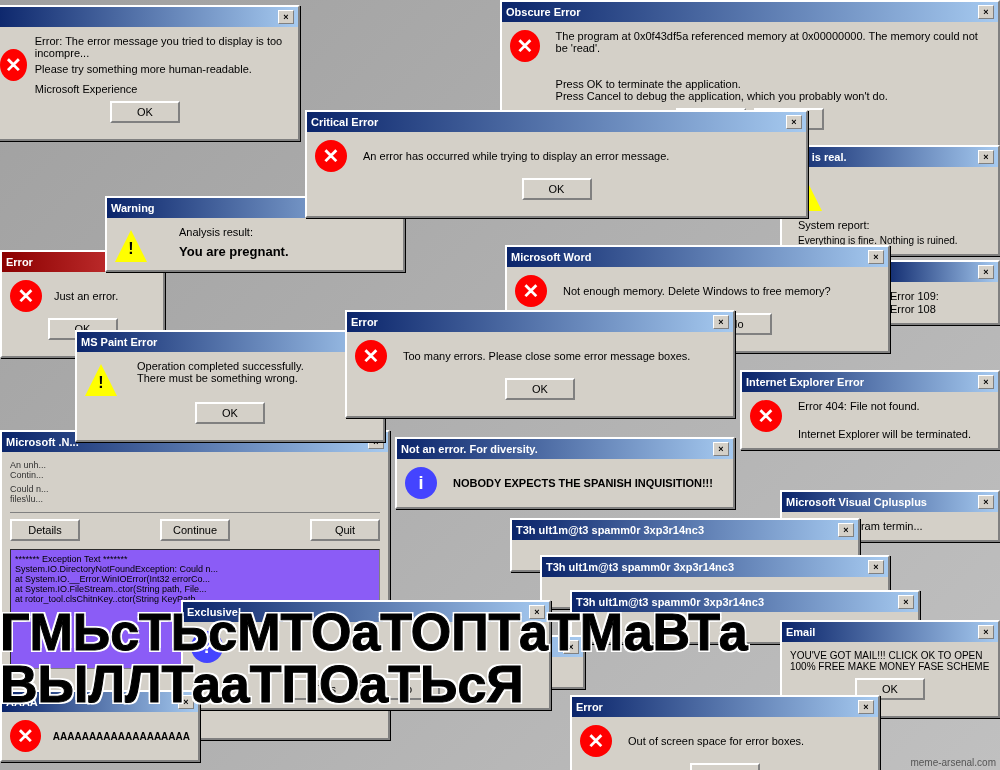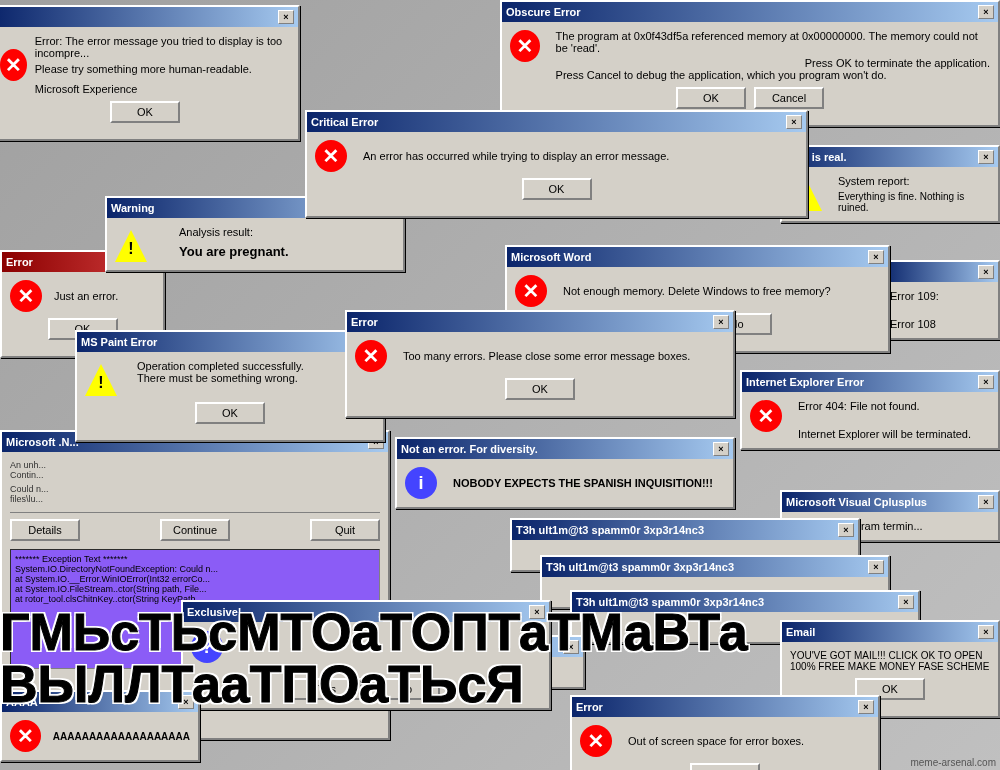--- a/index.html
+++ b/index.html
@@ -199,22 +199,22 @@
     <span class="title-bar-title">Obscure Error</span>
     <div class="title-bar-buttons">
       <div class="title-btn">×</div>
     </div>
   </div>
   <div class="dialog-body">
     <div class="dialog-row" style="align-items: flex-start;">
       <div class="icon-error">✕</div>
       <div style="margin-left: 8px;">
         <div>The program at 0x0f43df5a referenced memory at 0x00000000. The memory could not be 'read'.</div>
-        <div style="margin-top: 3px; text-align: right;">Press OK to terminate the application.</div>
-        <div>Press Cancel to debug the application, which you program won't do.</div>
+        <div style="margin-top: 24px;">Press OK to terminate the application.</div>
+        <div>Press Cancel to debug the application, which you probably won't do.</div>
       </div>
     </div>
     <div class="btn-row">
       <button class="win-btn">OK</button>
       <button class="win-btn">Cancel</button>
     </div>
   </div>
 </div>
 
 <div class="dialog" style="left: 305px; top: 110px; width: 503px; z-index: 50;">
@@ -351,21 +351,21 @@
 </div>
 
 <div class="dialog" style="right: 0; top: 145px; width: 220px; z-index: 25;">
   <div class="title-bar blue">
     <span class="title-bar-title">This is real.</span>
     <div class="title-bar-buttons">
       <div class="title-btn">×</div>
     </div>
   </div>
   <div class="dialog-body">
-    <div class="dialog-row" style="align-items:flex-start;">
+    <div class="dialog-row" style="align-items:flex-start;flex-direction:column;">
       <div style="position:relative; margin-top:4px;">
         <div class="icon-warning"></div>
       </div>
       <div style="margin-left:8px;">
         <div>System report:</div>
         <div style="margin-top:4px; font-size:10px;">Everything is fine. Nothing is ruined.</div>
       </div>
     </div>
   </div>
 </div>
@@ -384,21 +384,21 @@
 
 <div class="dialog" style="right: 0; top: 260px; width: 120px; z-index: 22;">
   <div class="title-bar blue">
     <span class="title-bar-title">r</span>
     <div class="title-bar-buttons">
       <div class="title-btn">×</div>
     </div>
   </div>
   <div class="dialog-body">
     <div>Error 109:</div>
-    <div style="margin-top:16px;">Error 108</div>
+    <div style="margin-top:1px;">Error 108</div>
   </div>
 </div>
 
 <div class="dialog" style="left: 510px; top: 518px; width: 350px; z-index: 70;">
   <div class="title-bar blue">
     <span class="title-bar-title">T3h ult1m@t3 spamm0r 3xp3r14nc3</span>
     <div class="title-bar-buttons">
       <div class="title-btn">×</div>
     </div>
   </div>

